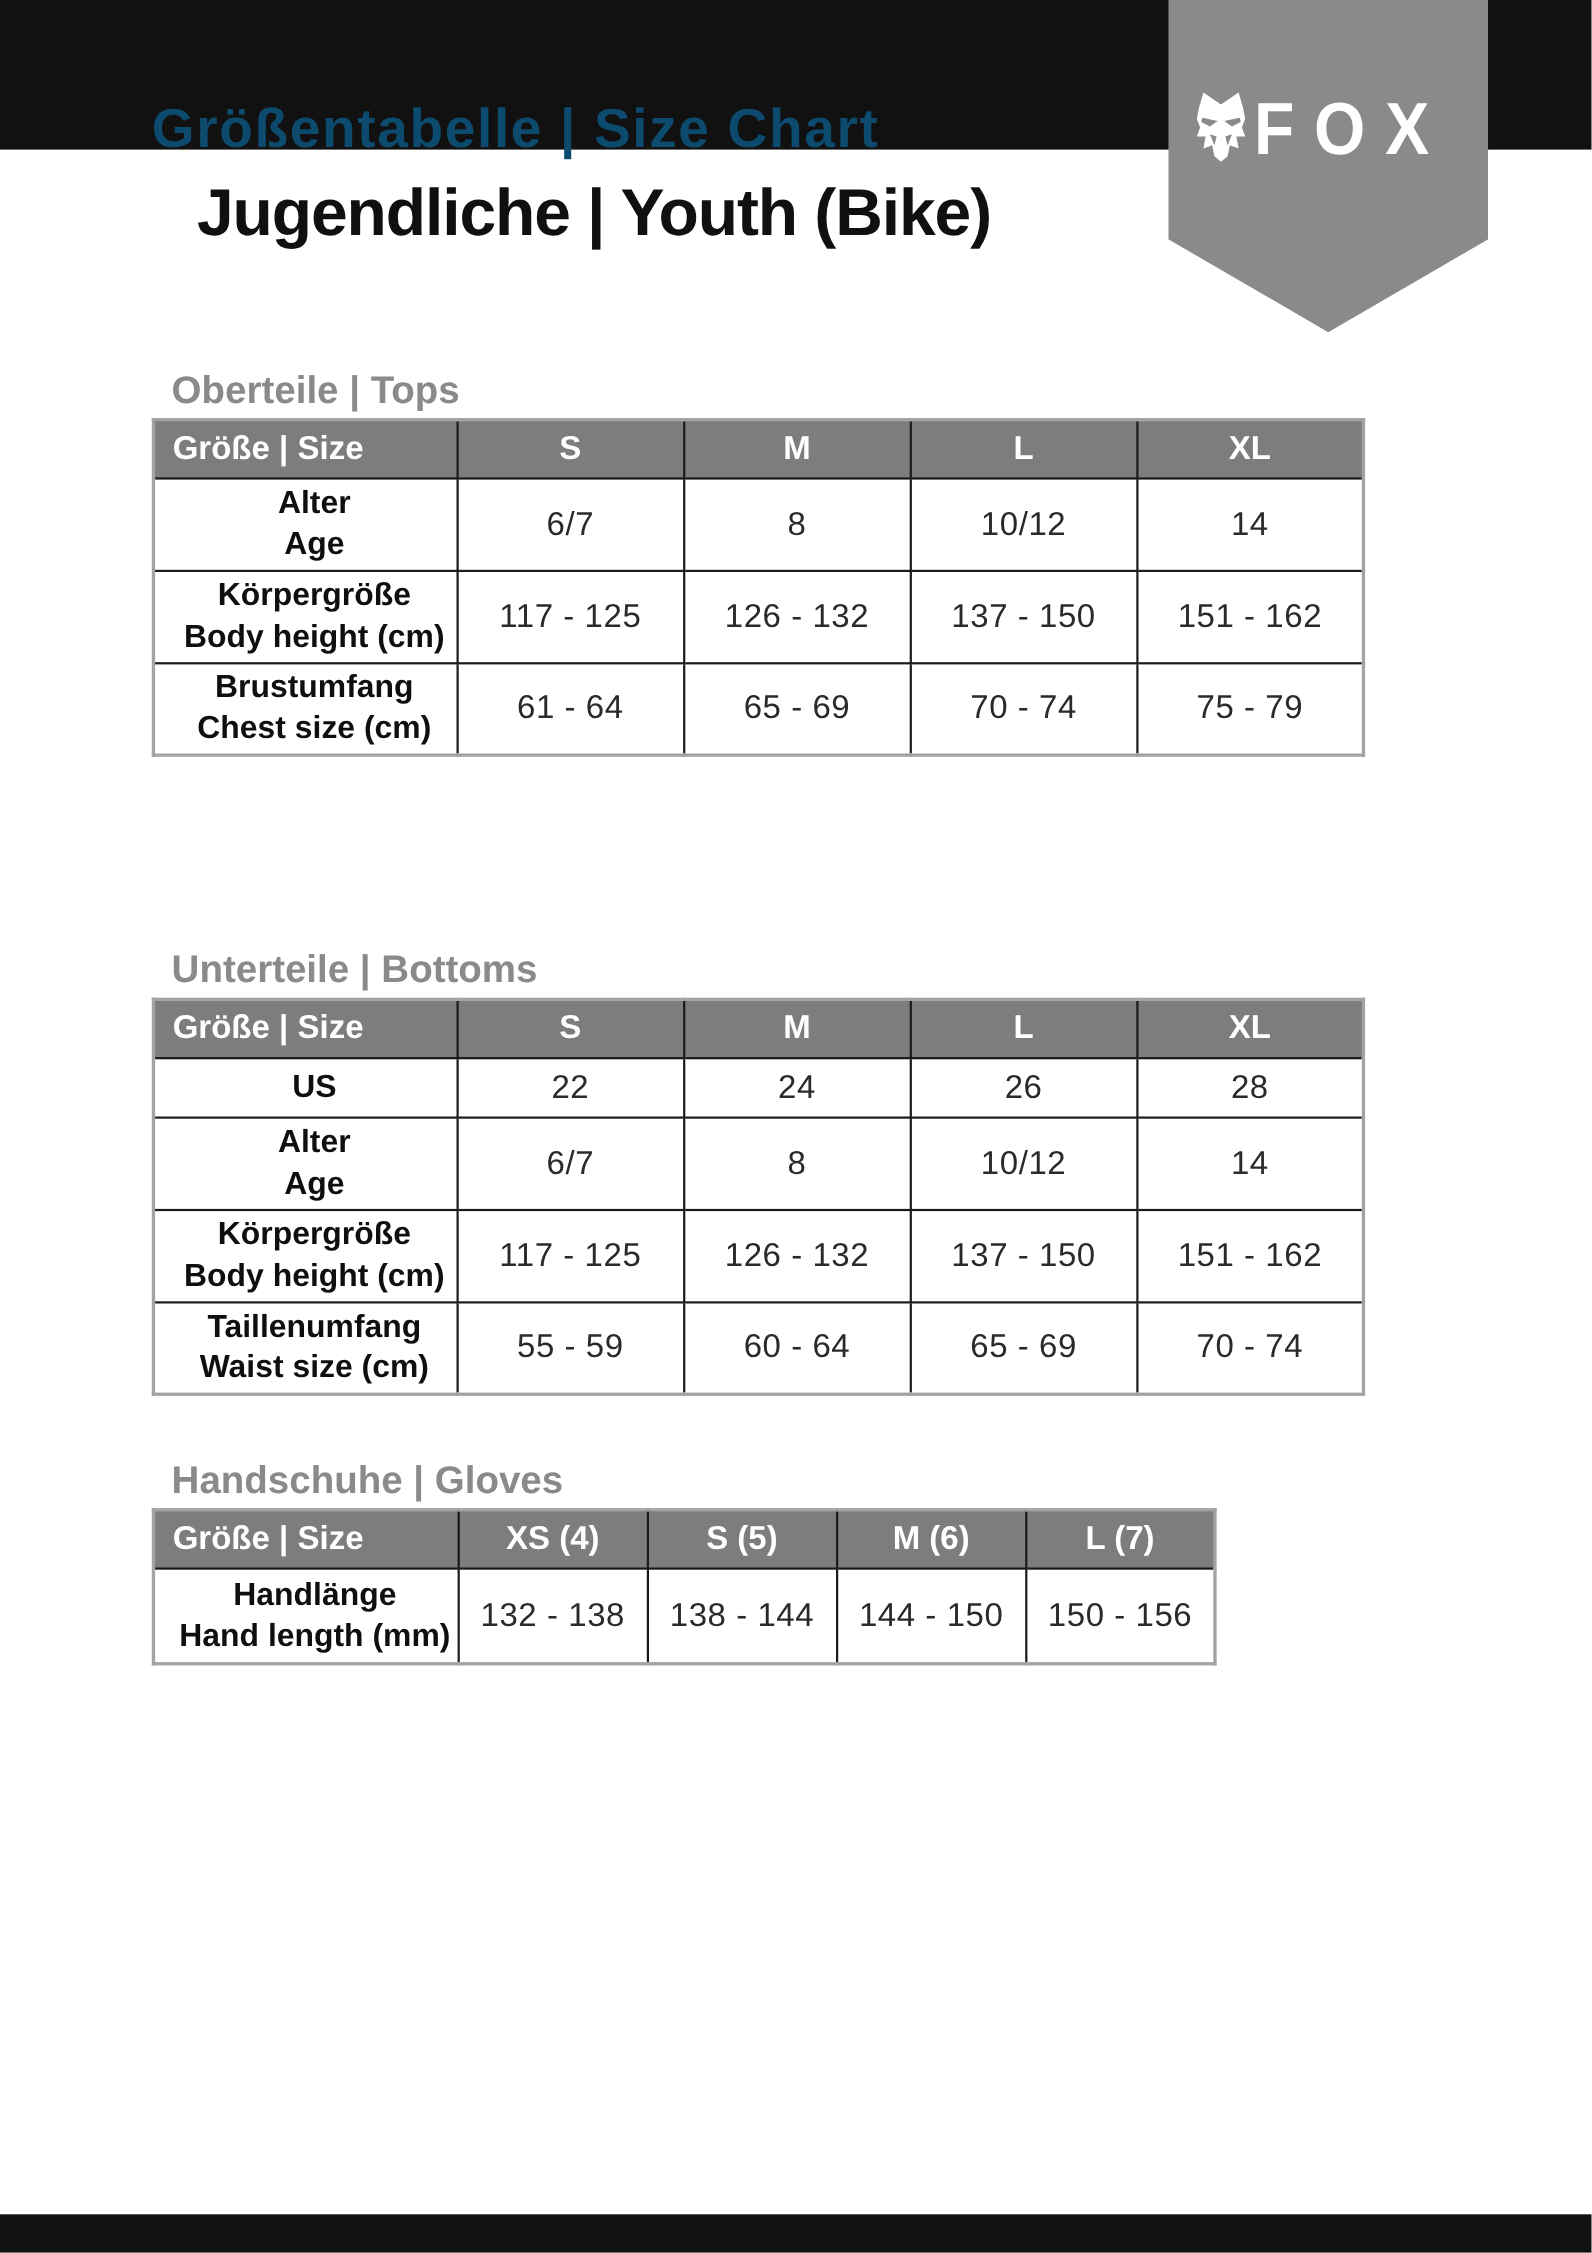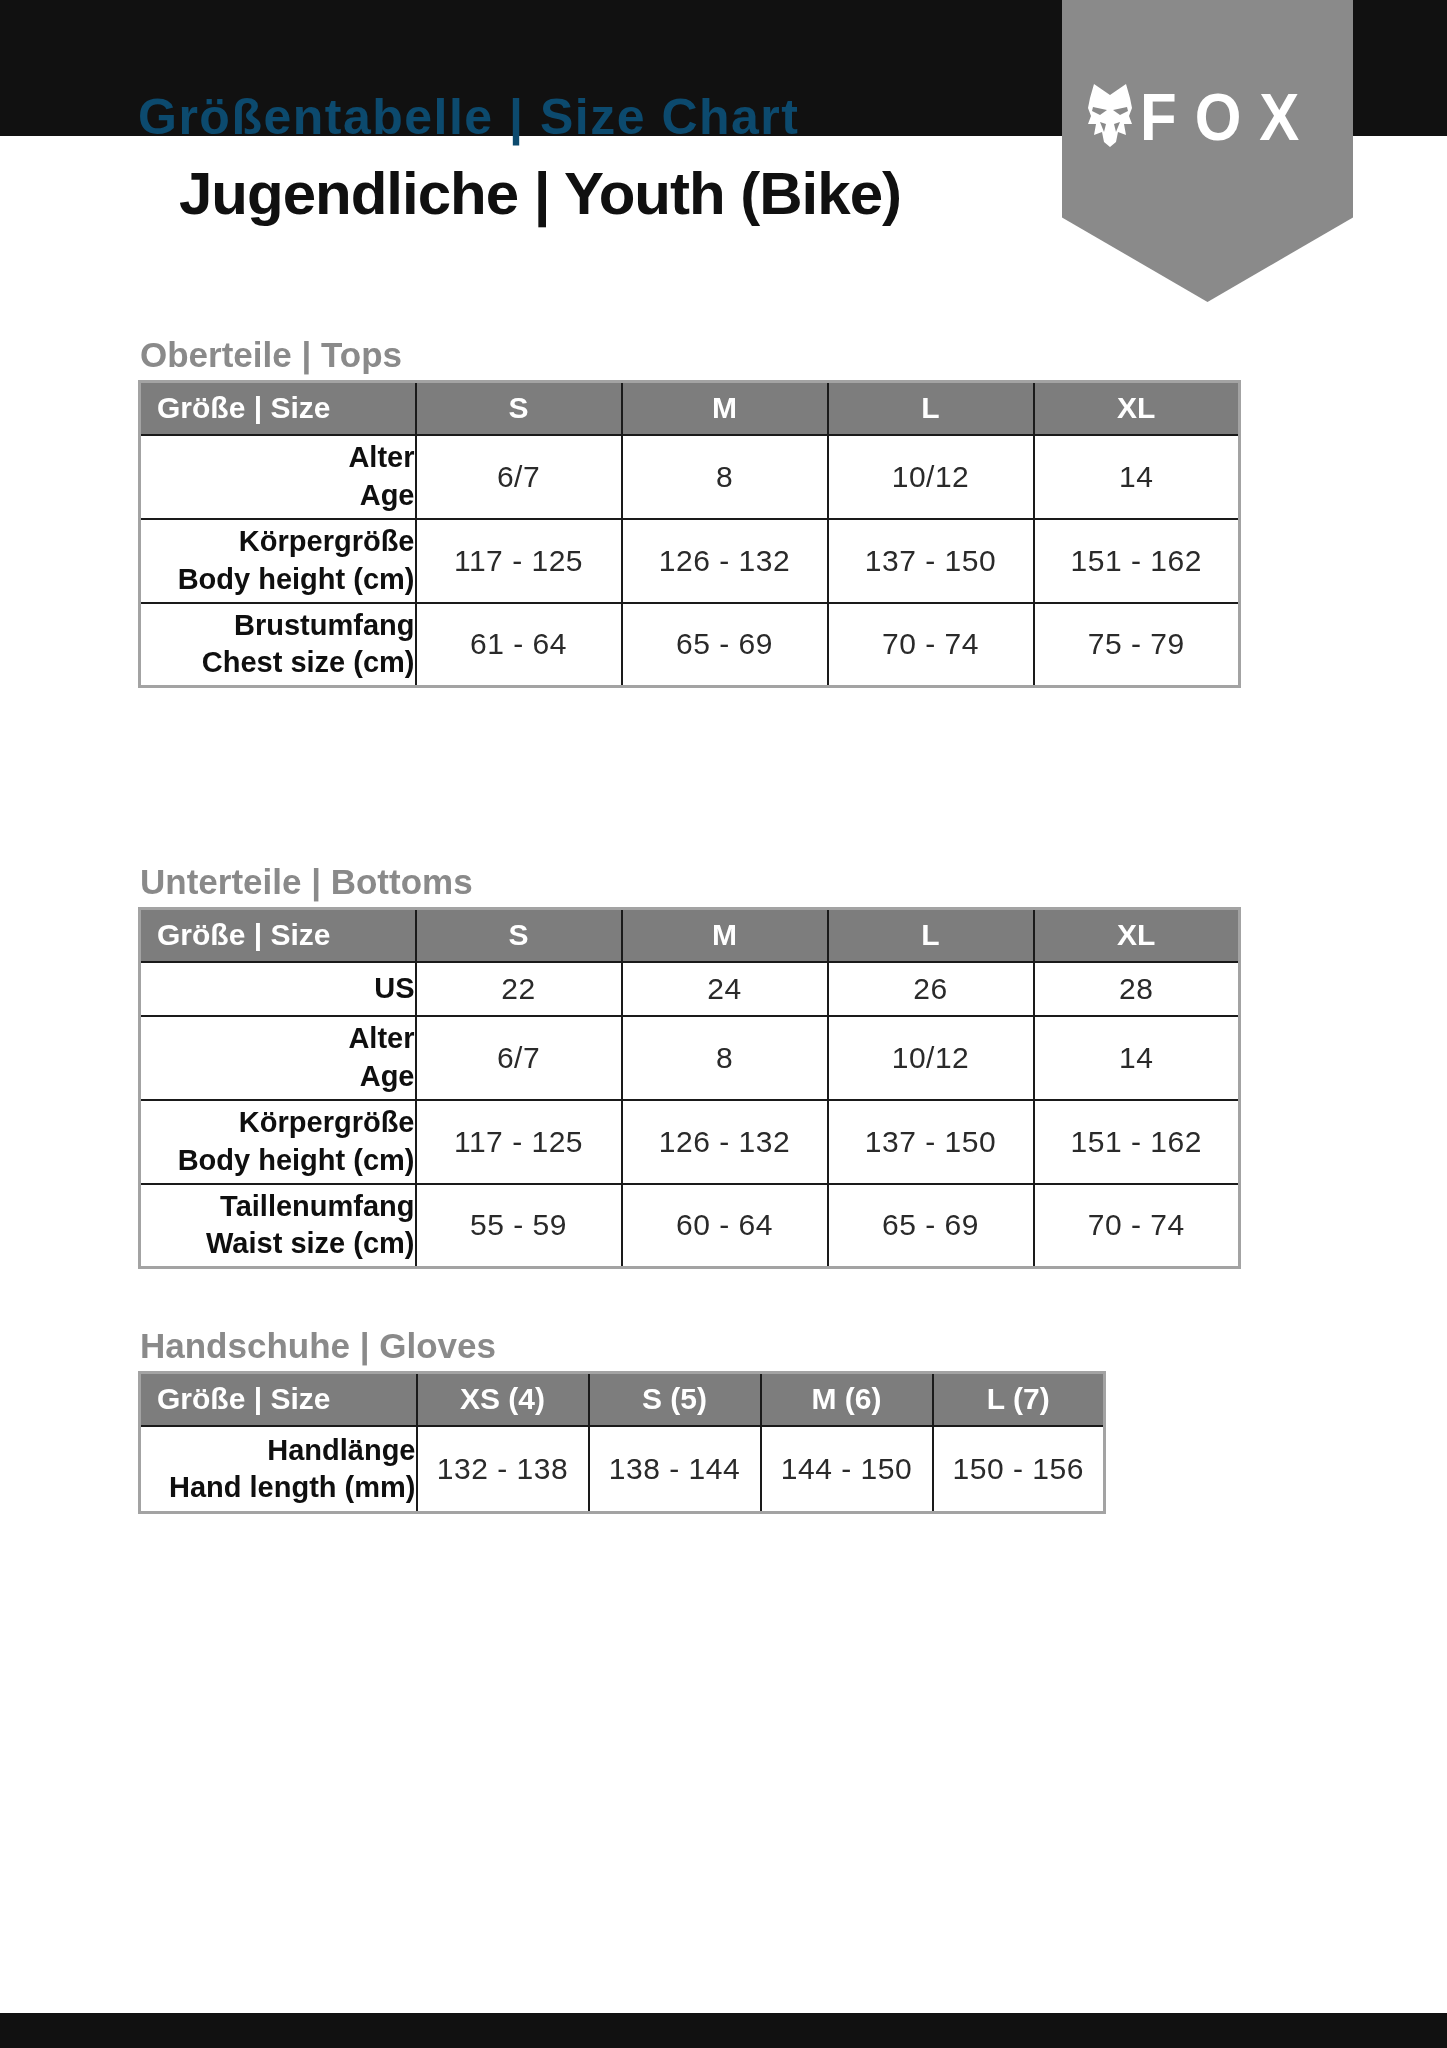--- a/index.html
+++ b/index.html
@@ -37,21 +37,21 @@
   .wordmark{
     font-size:60px;font-weight:bold;color:#ffffff;
     letter-spacing:0.30em;line-height:1;margin-top:4px;
     transform:scaleY(1.12);transform-origin:top left;white-space:nowrap;
   }
   .table-block{position:absolute;left:138px;}
   .tb0{top:337px;width:1103px;}
   .tb1{top:864px;width:1103px;}
   .tb2{top:1328px;width:935px;}
   .section-title{
-    margin:0 0 8px 2px;
+    margin:0 0 8px 18px;
     font-size:35px;font-weight:bold;color:#8a8a8a;
     line-height:1;white-space:nowrap;
   }
   table{
     border-collapse:collapse;table-layout:fixed;
     border:3px solid #a3a3a3;
   }
   .tb0 table,.tb1 table{width:1103px;}
   .tb2 table{width:965px;}
   .tb0 col,.tb1 col{width:206px;}
@@ -65,21 +65,21 @@
     text-align:center;padding:0;
   }
   thead th.label-col{text-align:left;padding-left:16px;}
   tbody td{
     height:84px;text-align:center;vertical-align:middle;
     font-size:30px;font-weight:400;color:#2a2a2a;padding:0;
     letter-spacing:0.5px;
   }
   .tb2 tbody td{height:87px;}
   tbody td.label{
-    text-align:right;padding-left:16px;
+    text-align:center;padding-left:16px;
     font-weight:bold;color:#0f0f0f;font-size:29px;line-height:1.28;
     letter-spacing:0;
   }
   tbody tr.single td{height:54px;}
 </style>
 </head>
 <body>
 
 <div class="top-bar"></div>
 

